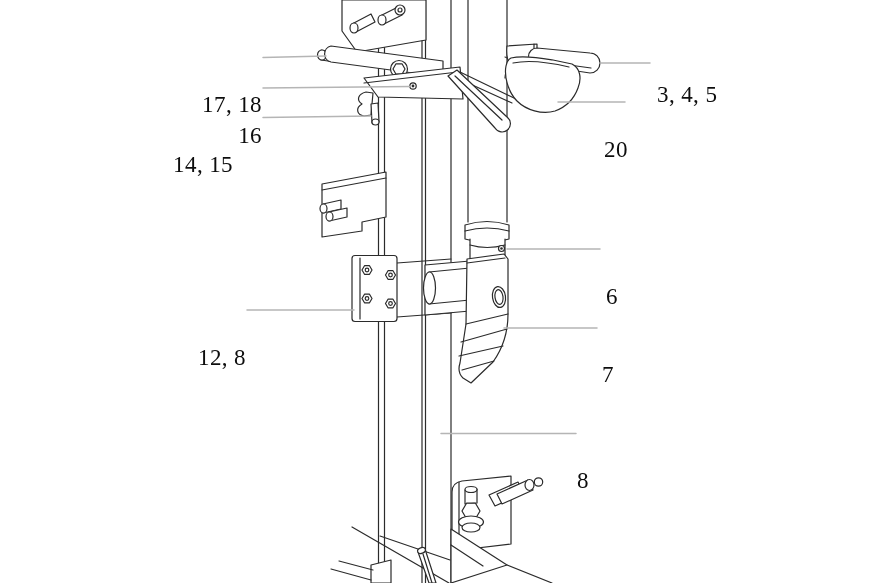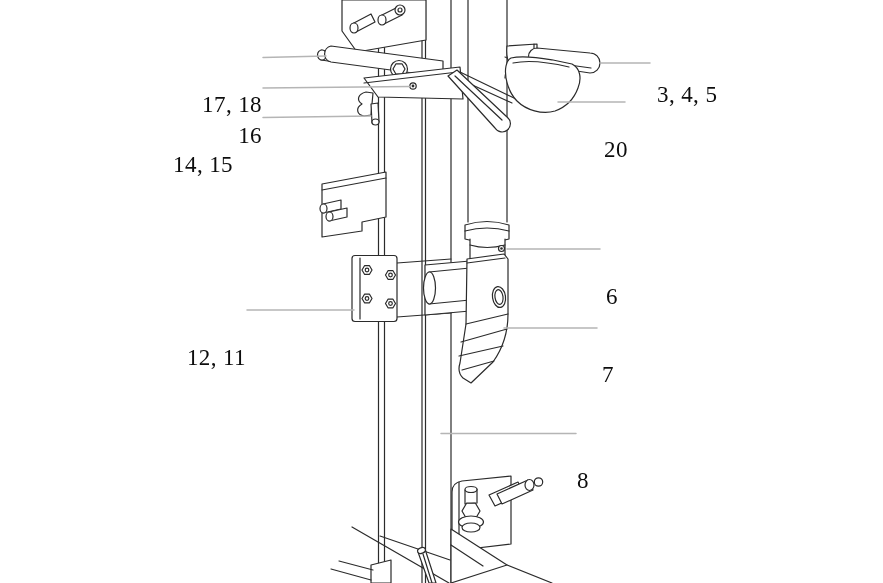--- a/index.html
+++ b/index.html
@@ -208,19 +208,19 @@
       <line x1="625" y1="102" x2="558" y2="102"></line>
       <line x1="600" y1="249" x2="507" y2="249"></line>
       <line x1="597" y1="328" x2="504" y2="328"></line>
       <line x1="576" y1="433.5" x2="441" y2="433.5"></line>
     </g>
   </svg>
 
   <div class="callout co-right co-17-18">17, 18</div>
   <div class="callout co-right co-16">16</div>
   <div class="callout co-right co-14-15">14, 15</div>
-  <div class="callout co-right co-12-13">12, 11</div>
+  <div class="callout co-right co-12-13">12, 8</div>
   <div class="callout co-3-4-5">3, 4, 5</div>
   <div class="callout co-20">20</div>
   <div class="callout co-6">6</div>
   <div class="callout co-7">7</div>
   <div class="callout co-8">8</div>
 </div>
 
 </body></html>

